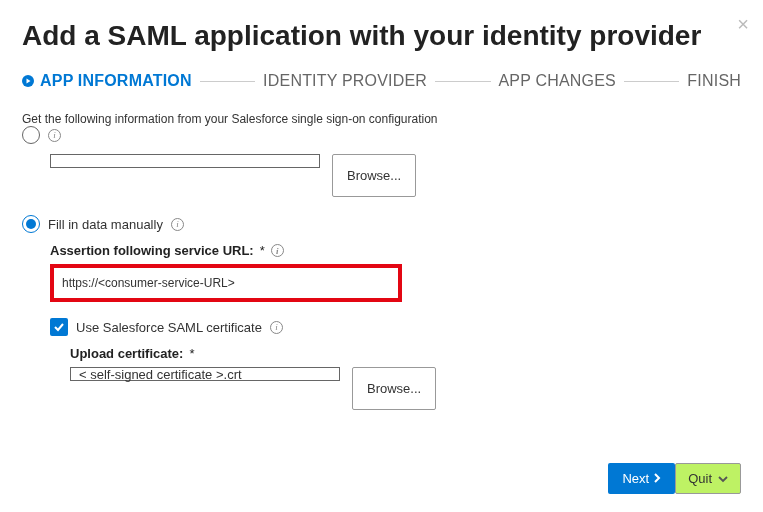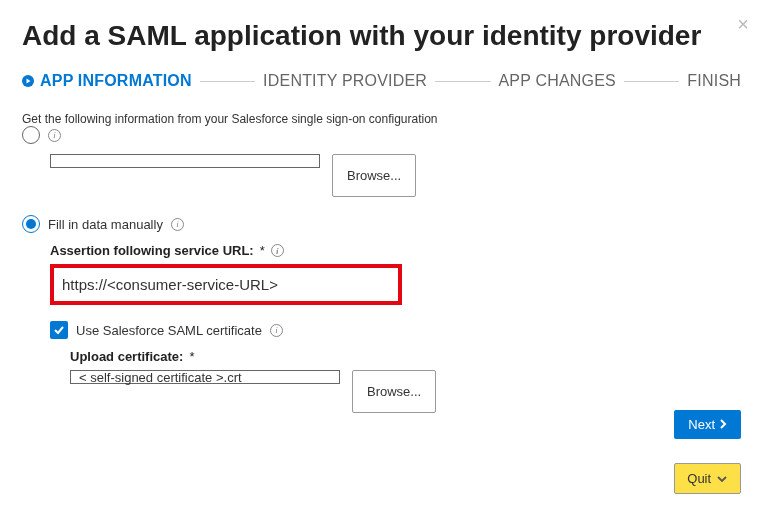--- a/index.html
+++ b/index.html
@@ -131,54 +131,53 @@
     border: 4px solid #e30613;
     padding: 2px;
     width: 352px;
     margin-bottom: 16px;
   }
   .url-input {
     width: 100%;
     border: none;
     outline: none;
     padding: 6px 6px;
-    font-size: 15px;
+    font-size: 12px;
     color: #333;
   }
   .checkbox-outer {
     width: 18px; height: 18px;
     background: #0078d4;
     display: inline-flex;
     align-items: center; justify-content: center;
     cursor: pointer;
     border-radius: 2px;
   }
   .checkbox-outer svg { stroke: #fff; }
   .footer {
     position: absolute;
     bottom: 18px;
     right: 22px;
     display: flex;
-    gap: 24px;
-    flex-direction: column;
+    gap: 0;
   }
   .btn-primary {
     background: #0078d4;
     color: #fff;
     border: none;
     padding: 7px 14px;
     font-size: 13px;
     cursor: pointer;
     border-radius: 2px;
     display: flex;
     align-items: center;
     gap: 4px;
   }
   .btn-secondary {
-    background: #fde047;
+    background: #bef264;
     color: #333;
     border: 1px solid #999;
     padding: 7px 12px;
     font-size: 13px;
     cursor: pointer;
     border-radius: 2px;
     display: flex;
     align-items: center;
     gap: 6px;
   }

